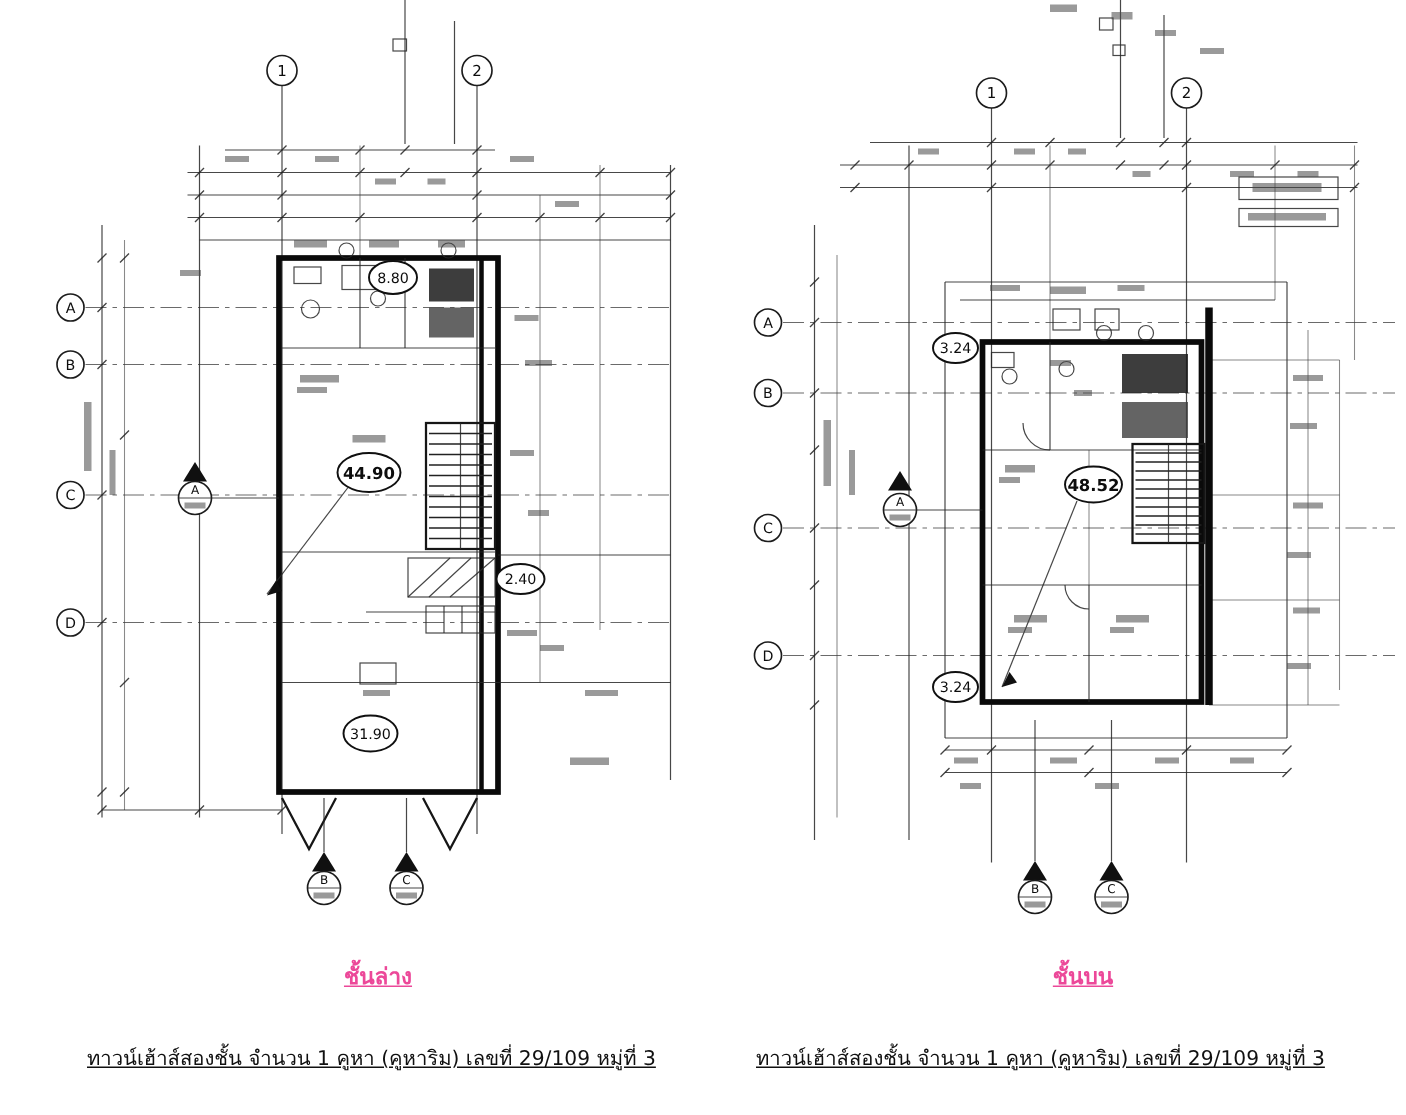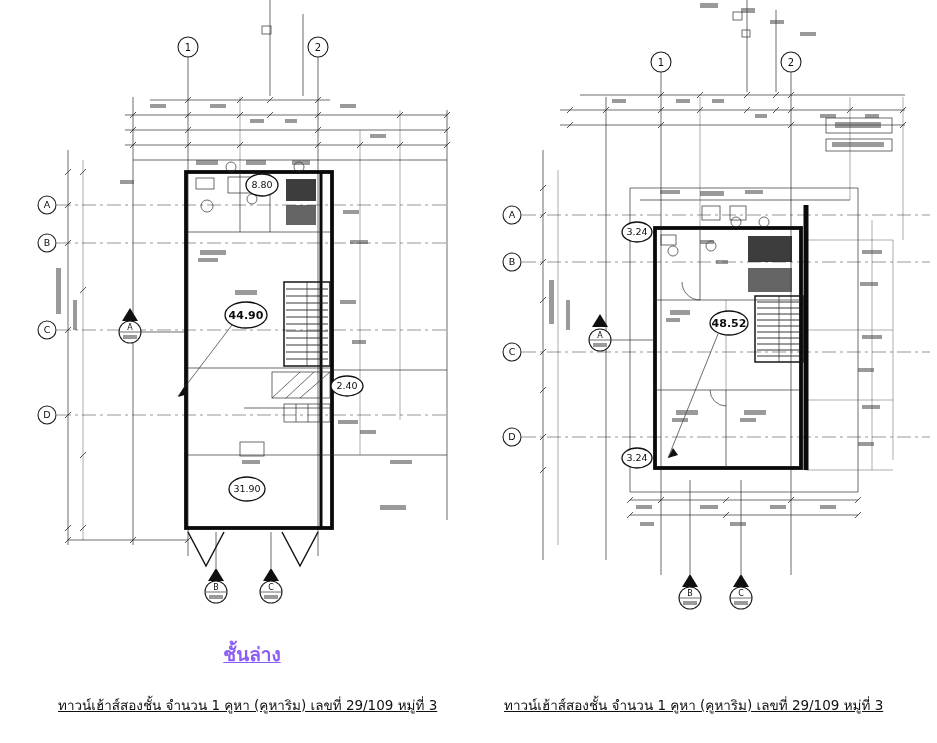--- a/index.html
+++ b/index.html
@@ -26,22 +26,22 @@
   .dark   { fill:#1b1b1b; opacity:.85; stroke:none; }
   .dark2  { fill:#3d3d3d; opacity:.8;  stroke:none; }
   .sm     { fill:#474747; opacity:.55; stroke:none; }
   text    { fill:#0d0d0d; font-family:"DejaVu Sans", sans-serif; text-anchor:middle; }
   .t8  { font-size:8px; }
   .t9  { font-size:9.5px; }
   .t10 { font-size:10px; }
   .t11 { font-size:11px; font-weight:600; }
 
   .floor-label {
-    position:absolute; text-align:center; font-size:19px; font-weight:600;
-    color:#8b5cf6; text-decoration:underline; font-family:"DejaVu Sans", sans-serif;
+    position:absolute; text-align:center; font-size:15px; font-weight:600;
+    color:#ec4899; text-decoration:underline; font-family:"DejaVu Sans", sans-serif;
   }
   .caption {
     position:absolute; top:694px; font-size:13.5px; font-weight:400; color:#101010;
     text-decoration:underline; white-space:nowrap; font-family:"DejaVu Sans", sans-serif;
   }
   .caption.left  { left:58px;  width:400px; }
   .caption.right { left:504px; width:405px; }
   .floor-label.left  { left:177px; top:639px; width:150px; }
   .floor-label.right { left:647px; top:639px; width:150px; }
 </style>
@@ -394,17 +394,18 @@
       <rect class="sm" x="820" y="505" width="16" height="4"></rect>
       <rect class="sm" x="640" y="522" width="14" height="4"></rect>
       <rect class="sm" x="730" y="522" width="16" height="4"></rect>
       <rect class="sm" x="549" y="280" width="5" height="44"></rect>
       <rect class="sm" x="566" y="300" width="4" height="30"></rect>
     </g>
   </g>
 </svg>
 
   <div class="floor-label left">ชั้นล่าง</div>
+  <div class="floor-label right">ชั้นบน</div>
 
   <div class="caption left">ทาวน์เฮ้าส์สองชั้น จำนวน 1 คูหา (คูหาริม) เลขที่ 29/109 หมู่ที่ 3</div>
   <div class="caption right">ทาวน์เฮ้าส์สองชั้น จำนวน 1 คูหา (คูหาริม) เลขที่ 29/109 หมู่ที่ 3</div>
 
 </div>
 
 </body></html>

